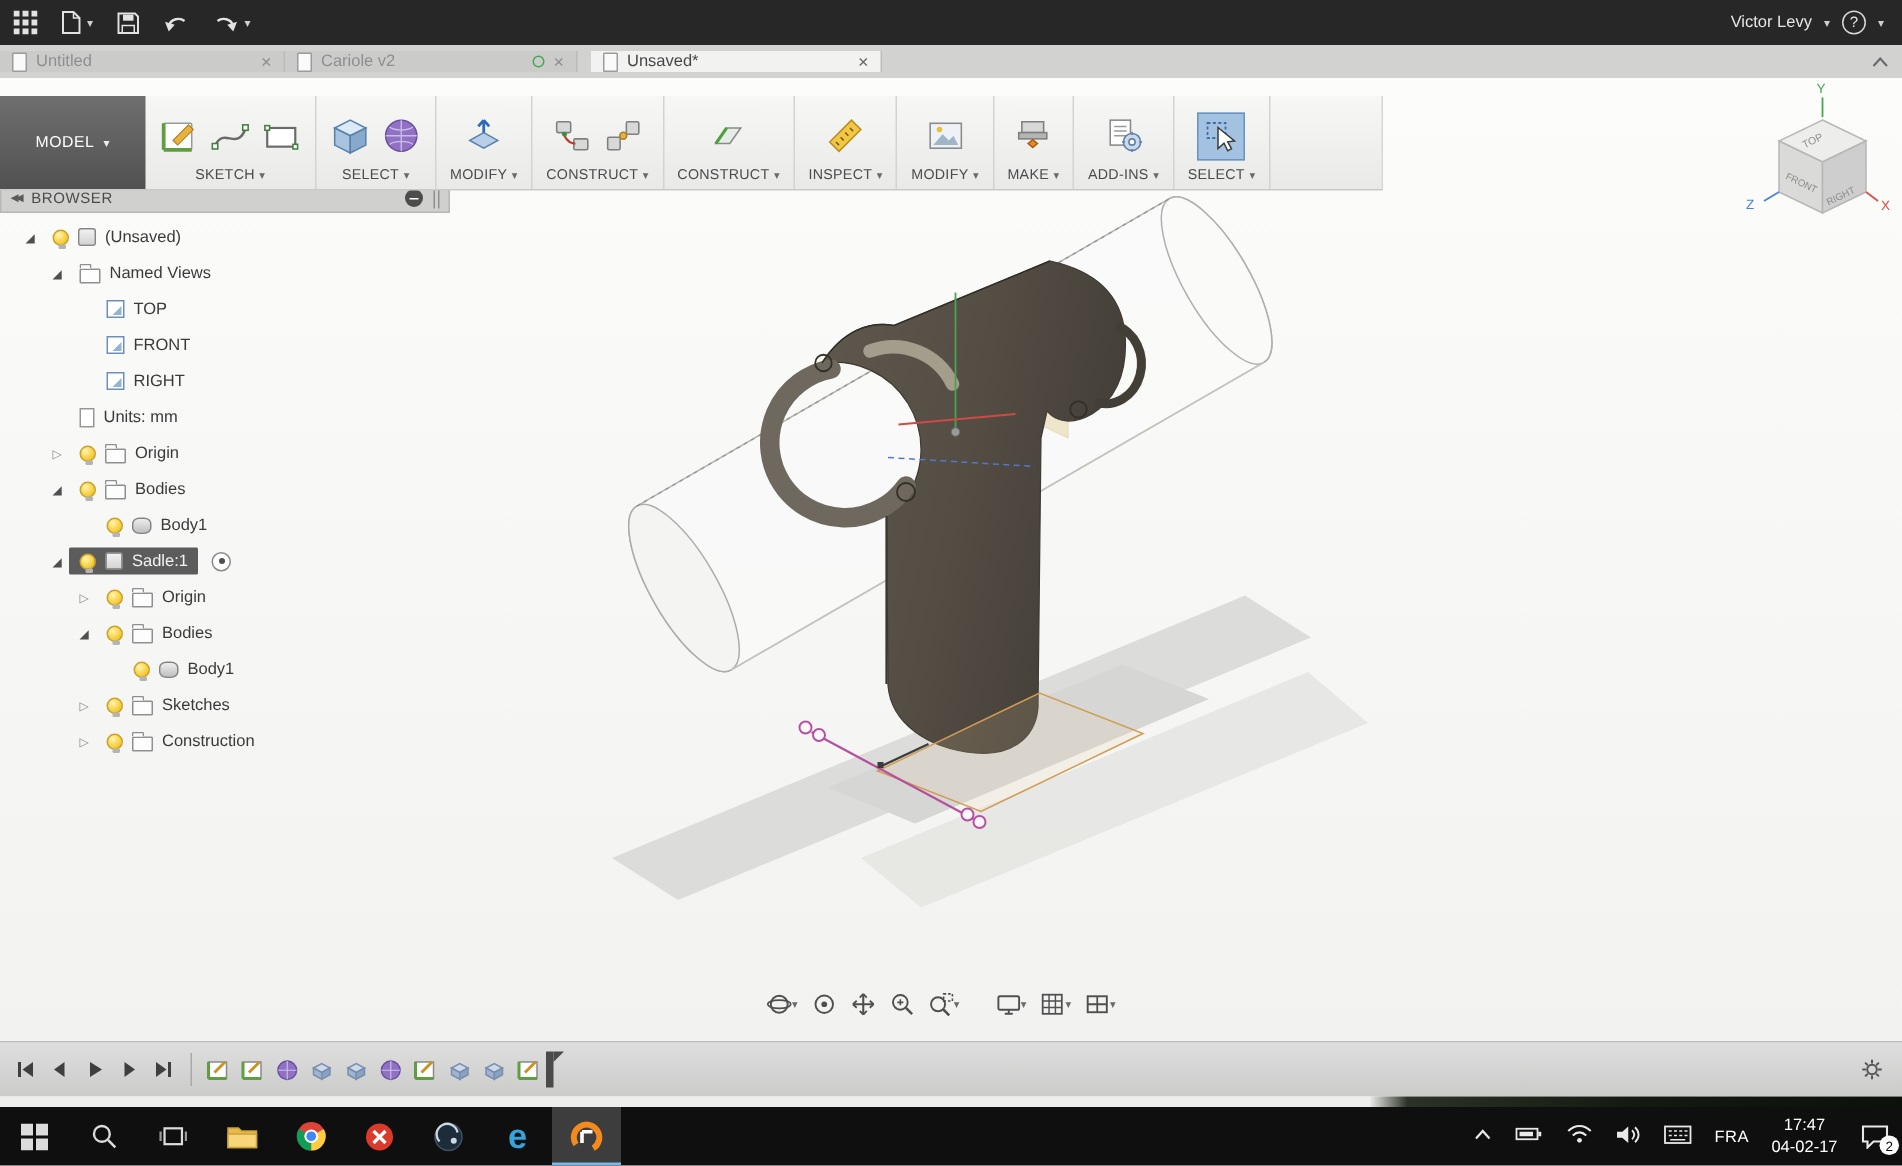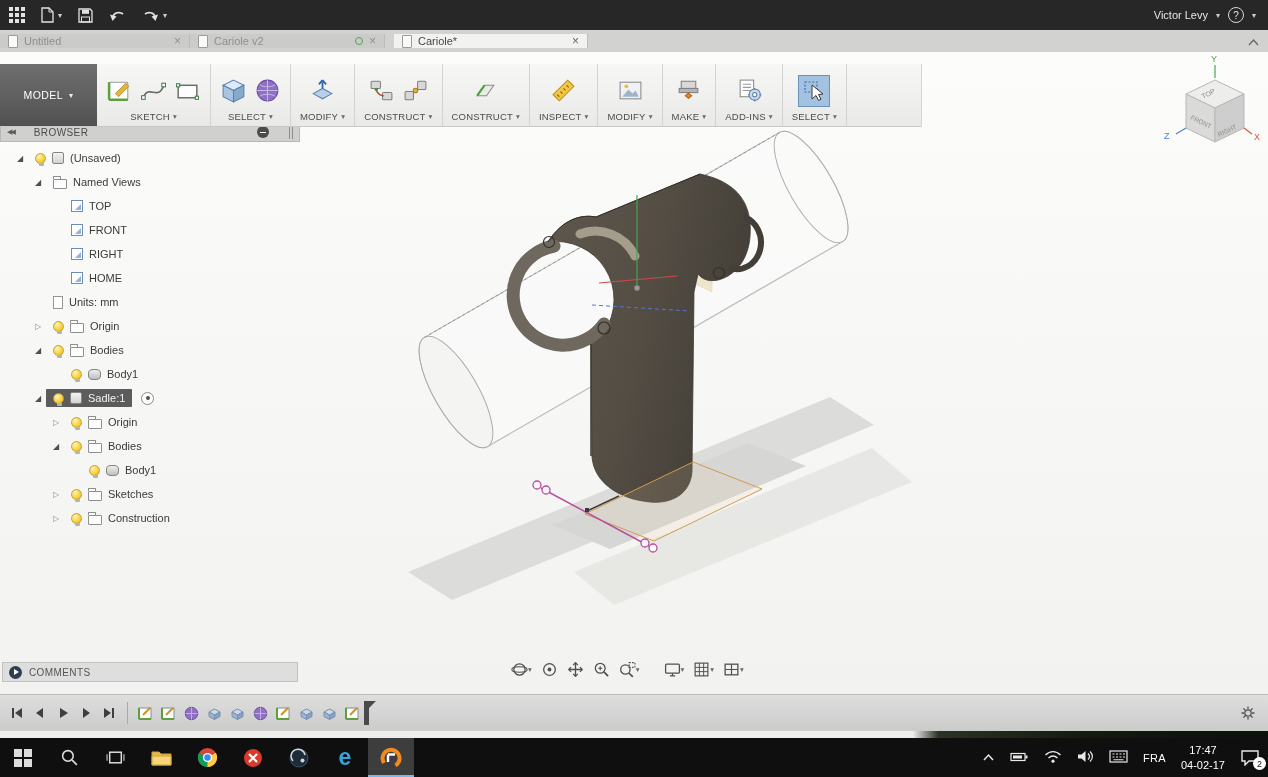--- a/index.html
+++ b/index.html
@@ -36,21 +36,21 @@
 .rlabel{font-size:9.5px;color:#4c4c4c;display:flex;gap:3px;align-items:center;letter-spacing:.2px;white-space:nowrap}
 .crt-d{font-size:7.5px;color:#6a6a6a}
 .sel-tile{background:#a3c2e2;border:1px solid #6a92bd;padding:2px}
 
 
 .canvas{position:absolute;top:52px;left:0;width:1268px;height:642px;background:linear-gradient(#fcfcfb,#f2f2f0)}
 .scene{position:absolute;left:0;top:0}
 
 
 .browser{position:absolute;left:0;top:70px;width:300px;z-index:10}
-.b-head{height:20px;background:rgba(204,204,203,.93);border:1px solid #b7b7b6;display:flex;align-items:center;gap:20px;padding:0 6px;font-size:10px;color:#4b4b4b;letter-spacing:.4px}
+.b-head{height:20px;background:rgba(204,204,203,.93);border:1px solid #b7b7b6;display:flex;align-items:center;gap:7px;padding:0 6px;font-size:10px;color:#4b4b4b;letter-spacing:.4px}
 .b-collapse{font-size:7px;color:#5a5a5a;letter-spacing:-2px}
 .b-min{margin-left:auto;width:12px;height:12px;border-radius:50%;background:#4c4c4c;position:relative}
 .b-min::after{content:"";position:absolute;left:3px;top:5.5px;width:6px;height:1.5px;background:#fff}
 .b-grip{width:4px;height:13px;border-left:1px solid #8f8f8f;border-right:1px solid #8f8f8f}
 .b-rows{margin-top:4px}
 .row{height:24px;display:flex;align-items:center;font-size:11px;color:#3a3a3a}
 .tw{width:16px;flex:none;text-align:center;font-size:8px;color:#4f4f4f}
 .tw.col{color:#8a8a8a}
 .rc{display:flex;align-items:center;gap:6px;padding:3px 7px;border-radius:1px}
 .row.sel .rc{background:#5c5c5c;color:#f3f3f3}
@@ -171,21 +171,21 @@
       <span class="page-ic"></span>
       <span>Cariole v2</span>
       <span class="x" style="margin-left:auto;display:flex;align-items:center;gap:6px">
         <span class="sync-ring"></span>
         <span>×</span>
       </span>
     </div>
     <div class="tabgap"></div>
     <div class="doctab active" style="width:194px">
       <span class="page-ic"></span>
-      <span>Cariole*</span>
+      <span>Unsaved*</span>
       <span class="x">×</span>
     </div>
     <span class="tab-chevron">
       <svg width="11" height="7" viewBox="0 0 11 7">
           <polyline points="1,6 5.5,1 10,6" fill="none" stroke="#6a6a6a" stroke-width="1.4"></polyline>
         </svg>
     </span>
   </div>
 
   <div class="canvas">
@@ -295,114 +295,103 @@
               <span>FRONT</span>
             </span>
         </div>
         <div class="row lvl2">
           <span class="tw"></span>
           <span class="rc">
               <span class="ic view"></span>
               <span>RIGHT</span>
             </span>
         </div>
+        <div class="row lvl1">
+          <span class="tw"></span>
+          <span class="rc">
+              <span class="ic doc"></span>
+              <span>Units: mm</span>
+            </span>
+        </div>
+        <div class="row lvl1">
+          <span class="tw col">▷</span>
+          <span class="rc">
+              <span class="ic bulb"></span>
+              <span class="ic folder"></span>
+              <span>Origin</span>
+            </span>
+        </div>
+        <div class="row lvl1">
+          <span class="tw">◢</span>
+          <span class="rc">
+              <span class="ic bulb"></span>
+              <span class="ic folder"></span>
+              <span>Bodies</span>
+            </span>
+        </div>
         <div class="row lvl2">
           <span class="tw"></span>
           <span class="rc">
-              <span class="ic view"></span>
-              <span>HOME</span>
-            </span>
-        </div>
-        <div class="row lvl1">
-          <span class="tw"></span>
-          <span class="rc">
-              <span class="ic doc"></span>
-              <span>Units: mm</span>
-            </span>
-        </div>
-        <div class="row lvl1">
+              <span class="ic bulb"></span>
+              <span class="ic body"></span>
+              <span>Body1</span>
+            </span>
+        </div>
+        <div class="row lvl1 sel">
+          <span class="tw">◢</span>
+          <span class="rc">
+              <span class="ic bulb"></span>
+              <span class="ic comp"></span>
+              <span>Sadle:1</span>
+            </span>
+          <span class="radio"></span>
+        </div>
+        <div class="row lvl2">
           <span class="tw col">▷</span>
           <span class="rc">
               <span class="ic bulb"></span>
               <span class="ic folder"></span>
               <span>Origin</span>
             </span>
         </div>
-        <div class="row lvl1">
+        <div class="row lvl2">
           <span class="tw">◢</span>
           <span class="rc">
               <span class="ic bulb"></span>
               <span class="ic folder"></span>
               <span>Bodies</span>
             </span>
         </div>
-        <div class="row lvl2">
+        <div class="row lvl3">
           <span class="tw"></span>
           <span class="rc">
               <span class="ic bulb"></span>
               <span class="ic body"></span>
               <span>Body1</span>
             </span>
         </div>
-        <div class="row lvl1 sel">
-          <span class="tw">◢</span>
-          <span class="rc">
-              <span class="ic bulb"></span>
-              <span class="ic comp"></span>
-              <span>Sadle:1</span>
-            </span>
-          <span class="radio"></span>
-        </div>
         <div class="row lvl2">
           <span class="tw col">▷</span>
           <span class="rc">
               <span class="ic bulb"></span>
               <span class="ic folder"></span>
-              <span>Origin</span>
-            </span>
-        </div>
-        <div class="row lvl2">
-          <span class="tw">◢</span>
-          <span class="rc">
-              <span class="ic bulb"></span>
-              <span class="ic folder"></span>
-              <span>Bodies</span>
-            </span>
-        </div>
-        <div class="row lvl3">
-          <span class="tw"></span>
-          <span class="rc">
-              <span class="ic bulb"></span>
-              <span class="ic body"></span>
-              <span>Body1</span>
+              <span>Sketches</span>
             </span>
         </div>
         <div class="row lvl2">
           <span class="tw col">▷</span>
           <span class="rc">
               <span class="ic bulb"></span>
               <span class="ic folder"></span>
-              <span>Sketches</span>
-            </span>
-        </div>
-        <div class="row lvl2">
-          <span class="tw col">▷</span>
-          <span class="rc">
-              <span class="ic bulb"></span>
-              <span class="ic folder"></span>
               <span>Construction</span>
             </span>
         </div>
       </div>
     </div>
 
-    <div class="comments">
-      <span class="cm-circle"></span>
-      <span>COMMENTS</span>
-    </div>
 
     <div class="navbar">
       <span class="nav-btn">
         <svg width="17" height="17" viewBox="0 0 16 16">
             <circle cx="8" cy="8" r="5.3" fill="none" stroke="#4f4f4f" stroke-width="1.2"></circle>
             <ellipse cx="8" cy="8" rx="7.2" ry="2.6" fill="none" stroke="#4f4f4f" stroke-width="1"></ellipse>
           </svg>
         <span class="crt-d">▾</span>
       </span>
       <span class="nav-btn">

